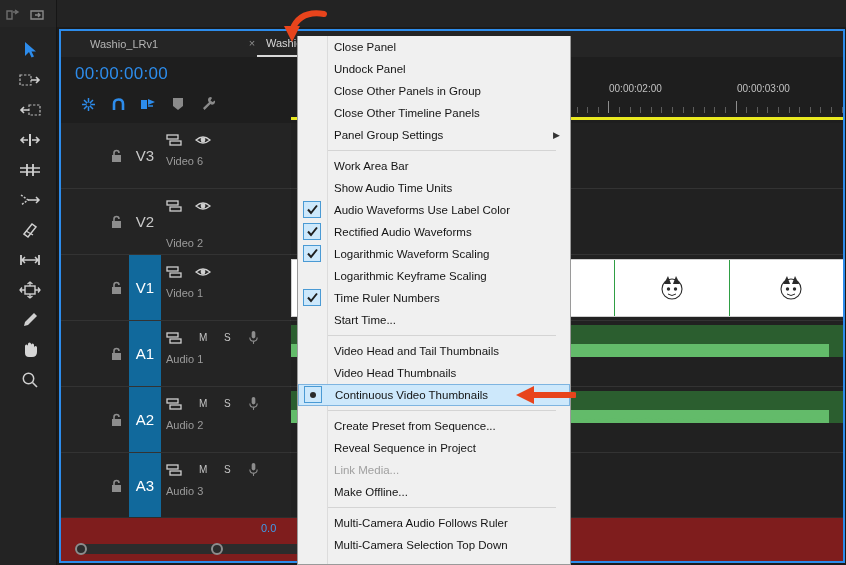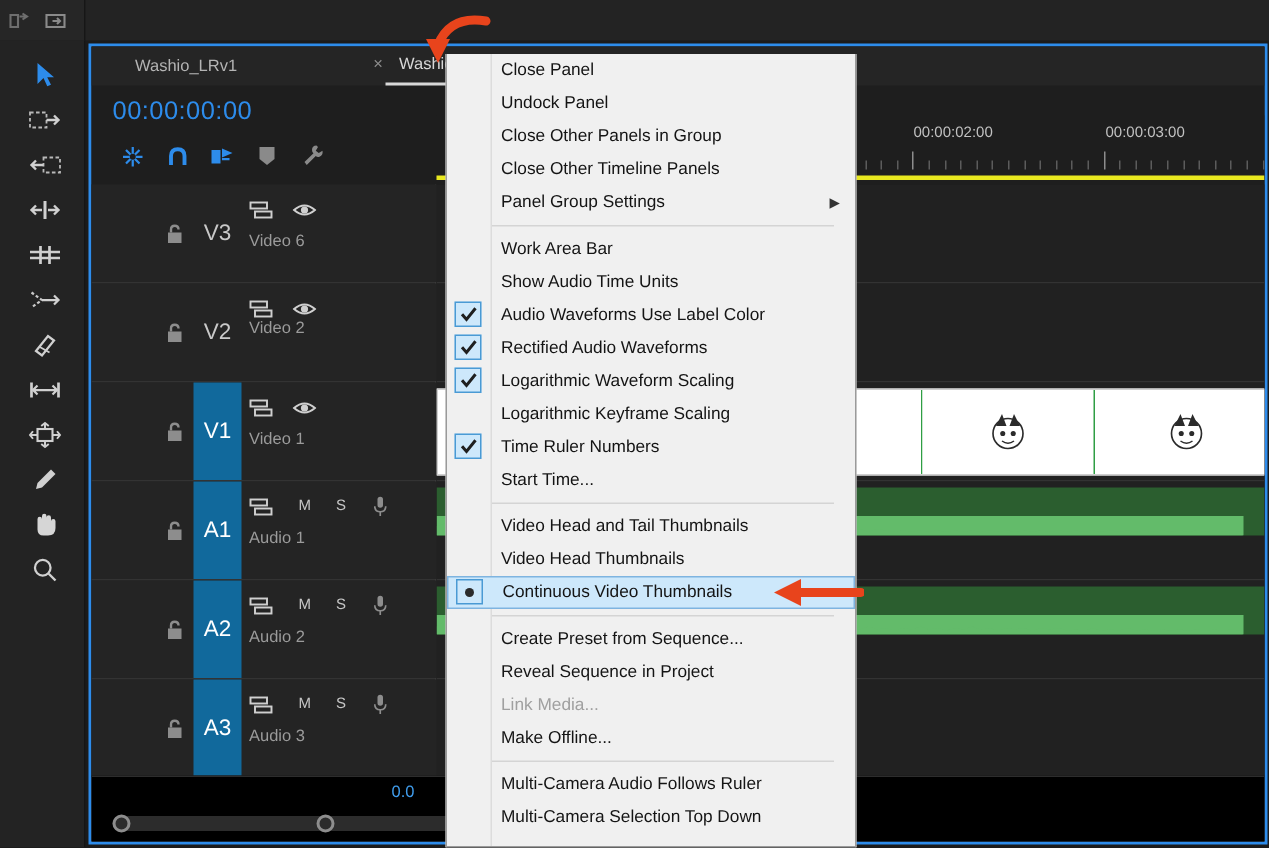--- a/index.html
+++ b/index.html
@@ -64,21 +64,21 @@
 
   
   .lanes { position:absolute; left:230px; top:92px; right:0; bottom:44px; background:#1e1e1e; overflow:hidden; }
   .lane { position:absolute; left:0; right:0; border-bottom:1px solid #333; background:#212121; }
   .vclip { position:absolute; background:#ffffff; border:1px solid #cfcfcf; overflow:hidden; }
   .thumb { position:absolute; top:0; bottom:0; background:#fff; border-right:1px solid #2f9e44; display:flex; align-items:center; justify-content:center; }
   .aclip { position:absolute; background:#2b5e2f; overflow:hidden; }
   .wave { position:absolute; left:0; right:0; bottom:0; height:42%; background:#63bb6a; }
 
   
-  .zoombar { position:absolute; left:0; bottom:0; width:100%; height:44px; background:#000000; border-top:1px solid #2d2d2d; }
+  .zoombar { position:absolute; left:0; bottom:0; width:100%; height:44px; background:#7f1d1d; border-top:1px solid #2d2d2d; }
   .zlabel { position:absolute; left:200px; top:4px; font-size:11px; color:#3f9bea; }
   .fiticon { position:absolute; left:272px; top:4px; width:16px; height:14px; }
   .ztrack { position:absolute; left:14px; top:26px; width:290px; height:10px; background:#2c2c2c; border-radius:5px; }
   .zknob { position:absolute; top:25px; width:12px; height:12px; border-radius:50%; border:2px solid #8d8d8d; background:#2c2c2c; }
 
   
   .menu { position:absolute; left:297px; top:36px; width:274px; height:529px; background:#f0f0f0;
           border:1px solid #9a9a9a; border-top:none; font-size:11.5px; color:#141414; }
   .mi { position:relative; height:22px; line-height:22px; padding-left:36px; white-space:nowrap; }
   .mi.sel { background:#cde8fb; border:1px solid #7eb4e0; line-height:20px; }
@@ -339,21 +339,21 @@
                   <rect x="1" y="2" width="11" height="4" fill="none" stroke="#cfcfcf" stroke-width="1.3"></rect>
                   <rect x="4" y="8" width="11" height="4" fill="none" stroke="#cfcfcf" stroke-width="1.3"></rect>
                 </svg>
         </div>
         <div class="ticon" style="left:134px; top:10px;">
           <svg viewBox="0 0 16 12" width="16" height="12">
                   <path d="M1 6 Q8 0 15 6 Q8 12 1 6 Z" fill="none" stroke="#cfcfcf" stroke-width="1.3"></path>
                   <circle cx="8" cy="6" r="2.4" fill="#cfcfcf"></circle>
                 </svg>
         </div>
-        <div class="tname" style="top:24px;">Video 2</div>
+        <div class="tname" style="top:48px;">Video 2</div>
       </div>
     </div>
 
     <div class="trackrow" style="top:132px; height:66px;text-align:center;">
       <div class="thdr">
         <div class="lockbtn" style="top:26px;">
           <svg viewBox="0 0 14 14">
                   <path d="M4 6 L4 4 Q4 1.5 6.5 1.5 Q9 1.5 9 4" fill="none" stroke="#8d8d8d" stroke-width="1.6"></path>
                   <rect x="2" y="6" width="9" height="7" fill="#8d8d8d"></rect>
                 </svg>

